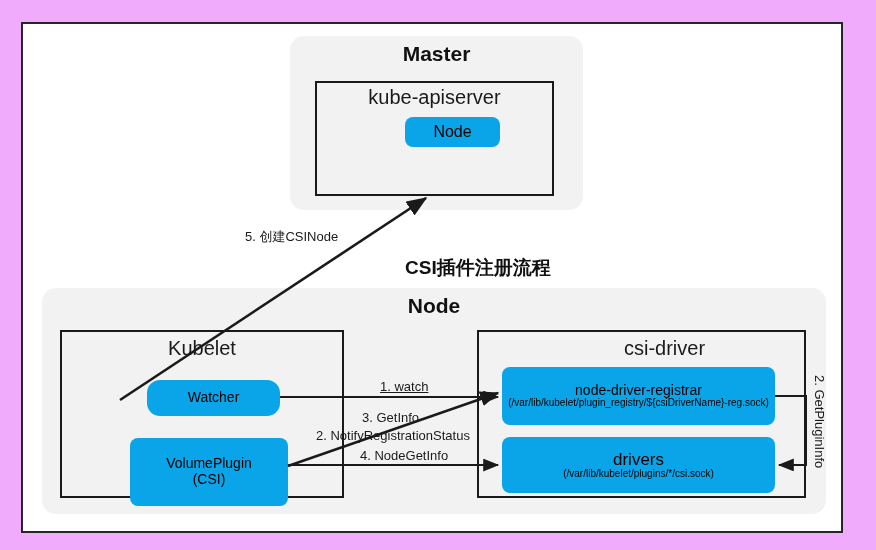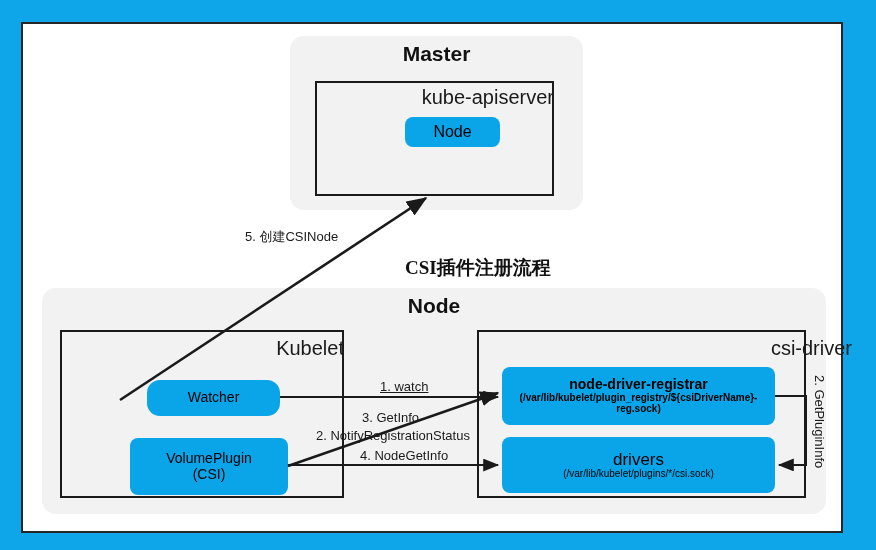--- a/index.html
+++ b/index.html
@@ -8,21 +8,21 @@
     background: #ffffff;
   }
   body {
     font-family: "Liberation Sans", "DejaVu Sans", sans-serif;
     color: #000000;
   }
   #canvas {
     position: relative;
     width: 876px;
     height: 550px;
-    background: #0ea5e9;
+    background: #f0abfc;
     overflow: hidden;
   }
   .outer-frame {
     position: absolute;
     left: 21px;
     top: 22px;
     width: 822px;
     height: 511px;
     border: 2px solid #262626;
     background: #ffffff;
@@ -43,21 +43,21 @@
   }
   .plain-box {
     position: absolute;
     border: 2px solid #1a1a1a;
     background: transparent;
     box-sizing: border-box;
   }
   .box-title {
     position: absolute;
     width: 100%;
-    text-align: right;
+    text-align: center;
     color: #1a1a1a;
   }
   .blue-box {
     position: absolute;
     background: #0aa5e9;
     border-radius: 8px;
     box-sizing: border-box;
     display: flex;
     flex-direction: column;
     align-items: center;
@@ -94,21 +94,20 @@
     top: 0;
     width: 876px;
     height: 550px;
     pointer-events: none;
   }
   .flow-title {
     position: absolute;
     font-weight: bold;
     color: #111111;
     white-space: nowrap;
-    font-family: Liberation Serif, serif;
   }
 </style>
 </head>
 <body>
 
 <div id="canvas">
 
   <div class="outer-frame"></div>
 
   <div class="group-box" style="left:290px; top:36px; width:293px; height:174px;"></div>
@@ -127,29 +126,29 @@
   <div class="group-box" style="left:42px; top:288px; width:784px; height:226px;"></div>
   <div class="group-title" style="left:42px; top:294px; width:784px; font-size:21px;">Node</div>
 
   <div class="plain-box" style="left:60px; top:330px; width:284px; height:168px;"></div>
   <div class="box-title" style="left:60px; top:337px; width:284px; font-size:20px;">Kubelet</div>
 
   <div class="blue-box" style="left:147px; top:380px; width:133px; height:36px; font-size:14px;border-radius:13px;">
     <span class="main-label">Watcher</span>
   </div>
 
-  <div class="blue-box" style="left:130px; top:438px; width:158px; height:57px; font-size:14px;">
+  <div class="blue-box" style="left:130px; top:438px; width:158px; height:68px; font-size:14px;">
     <span class="main-label">VolumePlugin</span>
     <span class="main-label">(CSI)</span>
   </div>
 
   <div class="plain-box" style="left:477px; top:330px; width:329px; height:168px;"></div>
   <div class="box-title" style="left:477px; top:337px; width:375px; font-size:20px;">csi-driver</div>
 
-  <div class="blue-box" style="left:502px; top:367px; width:273px; height:58px; font-size:14px;font-weight:bold;">
+  <div class="blue-box" style="left:502px; top:367px; width:273px; height:58px; font-size:14px;">
     <span class="main-label">node-driver-registrar</span>
     <span class="sub-label">(/var/lib/kubelet/plugin_registry/${csiDriverName}-reg.sock)</span>
   </div>
 
   <div class="blue-box" style="left:502px; top:437px; width:273px; height:56px; font-size:17px;">
     <span class="main-label">drivers</span>
     <span class="sub-label">(/var/lib/kubelet/plugins/*/csi.sock)</span>
   </div>
 
   <svg class="overlay" viewBox="0 0 876 550">

